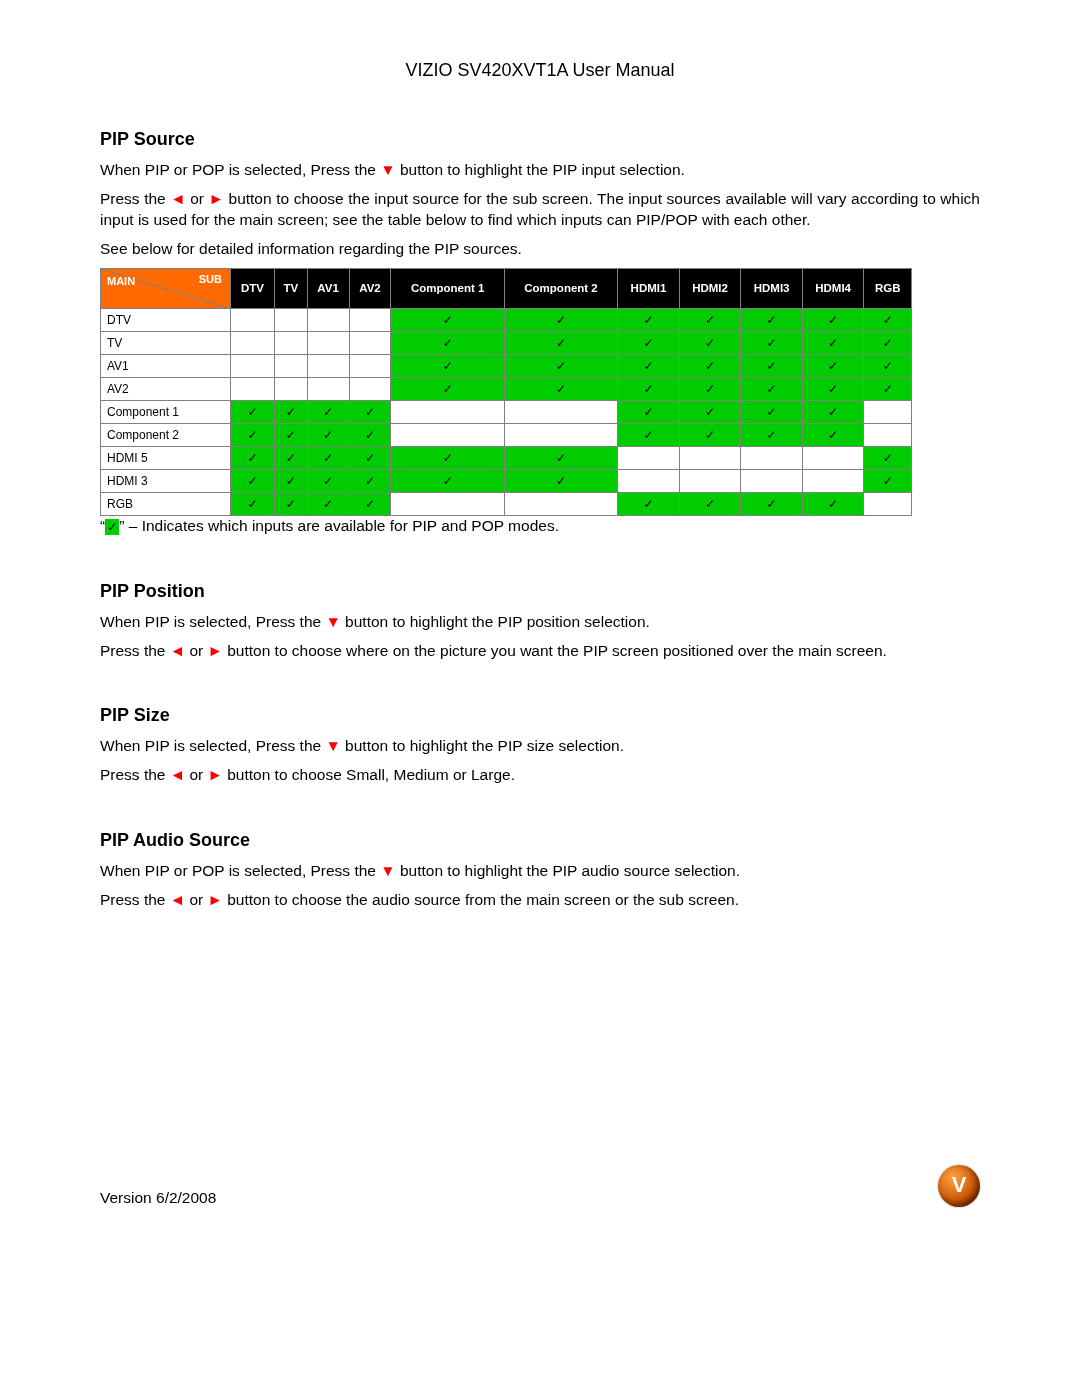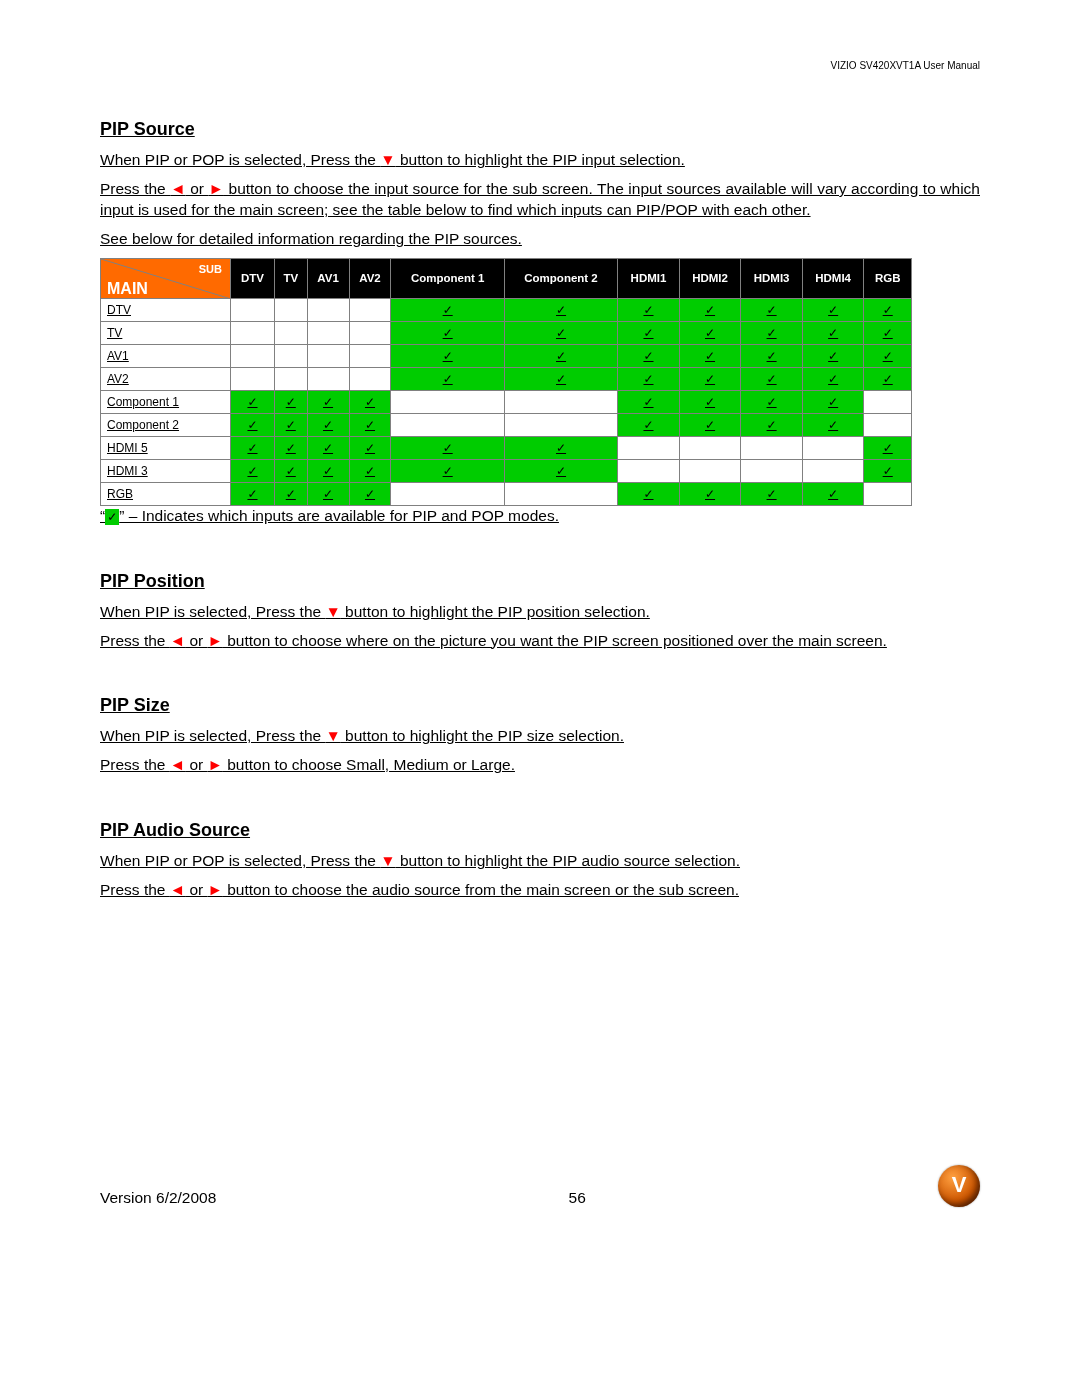--- a/index.html
+++ b/index.html
@@ -13,32 +13,32 @@
     height: 1397px;
     position: relative;
   }
   .page {
     position: absolute;
     left: 100px;
     top: 60px;
     width: 880px;
   }
   .header-right {
-    text-align: right;
-    font-size: 10px;
+    text-align: center;
+    font-size: 18px;
     margin-bottom: 48px;
   }
   h2 {
     font-size: 18px;
     font-weight: bold;
     margin: 0 0 10px 0;
   }
   p { margin: 0 0 8px 0; line-height: 1.35; text-align: justify; }
   .arrow { color: #ff0000; font-weight: bold; }
-  .sec { margin-bottom: 44px; text-decoration: underline; }
+  .sec { margin-bottom: 44px; }
   table.pip {
     border-collapse: collapse;
     width: 812px;
     margin-top: 6px;
     font-size: 12px;
   }
   table.pip th, table.pip td {
     border: 1px solid #808080;
     padding: 4px 4px;
     text-align: center;
@@ -53,21 +53,21 @@
   table.pip th.diag {
     position: relative;
     background: #ff6a00;
     color: #fff;
     width: 130px;
     height: 40px;
     padding: 0;
     text-align: left;
   }
   table.pip th.diag .sub  { position: absolute; top: 4px; right: 8px; font-size: 11px; }
-  table.pip th.diag .main { position: absolute; bottom: 0; left: 6px; font-size: 16px; }
+  table.pip th.diag .main { position: absolute; bottom: 21px; left: 6px; font-size: 11px; }
   table.pip th.diag svg { position: absolute; left:0; top:0; }
   table.pip td.rowlabel { text-align: left; padding-left: 6px; font-size: 12px; background:#fff;}
   table.pip td.on  { background: #00cc00; color:#000; font-size: 12px; }
   table.pip td.off { background: #ffffff; }
   .check-legend {
     margin-bottom: 40px;
   }
   .check-legend .mini {
     display:inline-block;
     background:#00cc00;
@@ -306,16 +306,15 @@
     </p>
     <p>
       <span>Press the </span><span class="arrow">◄</span><span> or </span><span class="arrow">►</span><span> button to choose the audio source from the main screen or the sub screen.</span>
     </p>
   </div>
 </div>
 
 <div class="footer">
   <div>Version 6/2/2008</div>
   <div class="center">
-    <span class="pnum">56</span>
   </div>
   <div class="logo"></div>
 </div>
 
 </body></html>

